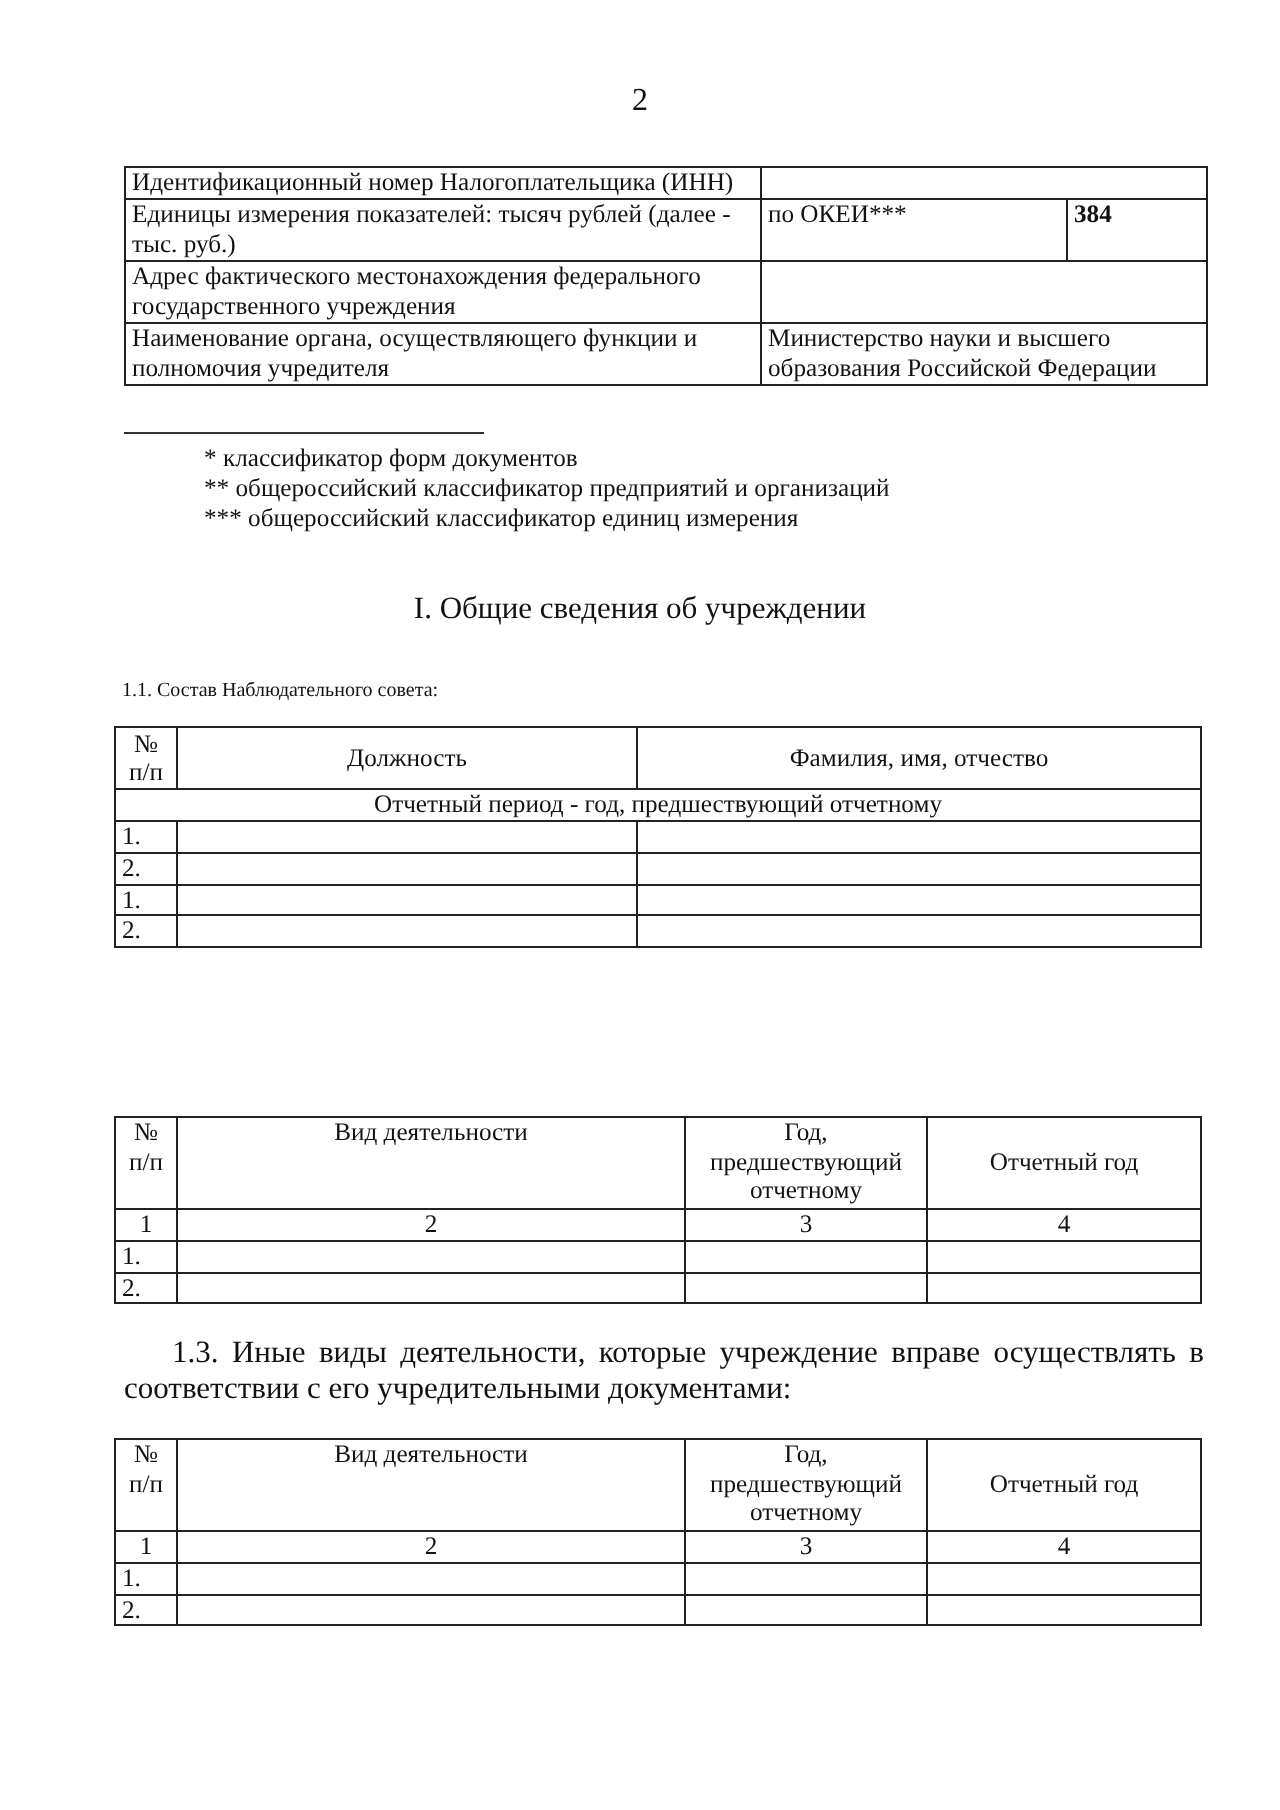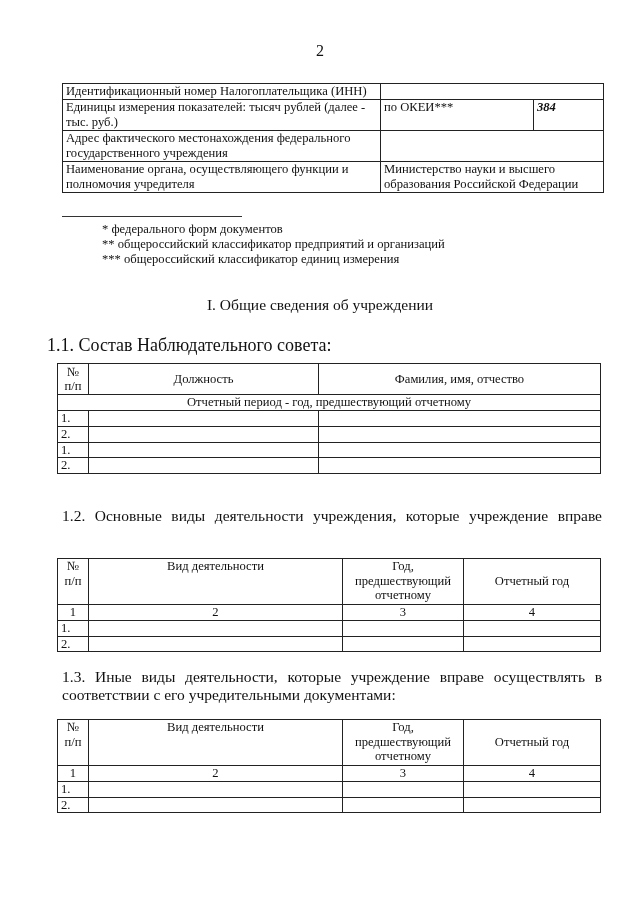--- a/index.html
+++ b/index.html
@@ -4,25 +4,25 @@
 <style>
   html, body { margin: 0; padding: 0; background: #ffffff; }
   body { width: 640px; height: 905px; position: relative; overflow: hidden;
          font-family: "Liberation Serif", "DejaVu Serif", serif; color: #111; }
   .abs { position: absolute; }
   .page-num { left: 0; width: 640px; top: 42px; text-align: center; font-size: 16px; }
   table { border-collapse: collapse; position: absolute; table-layout: fixed; border-radius: 28px; }
   td { border: 1px solid #222; padding: 0 3px; vertical-align: top; font-size: 12.6px; line-height: 14.5px; overflow: hidden; }
   .c { text-align: center; }
   .vm { vertical-align: middle; }
-  .b { font-weight: bold; font-style: italic; }
+  .b { font-weight: bold; }
   .rule { left: 62px; top: 216px; width: 180px; height: 1px; background: #333; }
   .foot { left: 102px; font-size: 12.6px; line-height: 15px; }
   .section-title { left: 0; width: 640px; text-align: center; top: 296px; font-size: 15.5px; }
-  .sub { left: 47px; font-size: 18px; line-height: 19px; }
+  .sub { left: 61px; font-size: 10px; line-height: 19px; }
   .para { left: 62px; width: 540px; font-size: 15.5px; line-height: 18px; text-align: justify; text-align-last: left; }
   .para-full { text-align-last: justify; }
   .line { display: block; }
 </style>
 </head>
 <body>
 
 <div class="abs page-num">2</div>
 
 <table style="left:62px; top:83px; width:541px;">
@@ -46,21 +46,21 @@
     <td colspan="2"></td>
   </tr>
   <tr style="height:31px">
     <td>Наименование органа, осуществляющего функции и полномочия учредителя</td>
     <td colspan="2">Министерство науки и высшего образования Российской Федерации</td>
   </tr>
 </tbody>
   </table>
 
 <div class="abs rule"></div>
-<div class="abs foot" style="top:222px">* федерального форм документов</div>
+<div class="abs foot" style="top:222px">* классификатор форм документов</div>
 <div class="abs foot" style="top:237px">** общероссийский классификатор предприятий и организаций</div>
 <div class="abs foot" style="top:252px">*** общероссийский классификатор единиц измерения</div>
 
 <div class="abs section-title">I. Общие сведения об учреждении</div>
 
 <div class="abs sub" style="top:336px">1.1. Состав Наблюдательного совета:</div>
 <table style="left:57px; top:363px; width:543px;">
   <colgroup>
       <col style="width:31px">
       <col style="width:230px">
@@ -92,21 +92,20 @@
   </tr>
   <tr style="height:16px">
     <td>2.</td>
     <td></td>
     <td></td>
   </tr>
 </tbody>
   </table>
 
 <div class="abs para" style="top:507px">
-  <span class="line para-full" style="text-align:justify; text-align-last:justify;">1.2. Основные виды деятельности учреждения, которые учреждение вправе</span>
 </div>
 <table style="left:57px; top:558px; width:543px;">
   <colgroup>
       <col style="width:31px">
       <col style="width:254px">
       <col style="width:121px">
       <col style="width:137px">
     </colgroup>
   <tbody>
       <tr style="height:46px">
@@ -130,21 +129,21 @@
   <tr style="height:15px">
     <td>2.</td>
     <td></td>
     <td></td>
     <td></td>
   </tr>
 </tbody>
   </table>
 
 <div class="abs para" style="top:668px">
-  <span class="line" style="text-align:justify; text-align-last:justify;">1.3. Иные виды деятельности, которые учреждение вправе осуществлять в</span>
+  <span class="line" style="text-align:justify; text-align-last:justify;margin-left:24px;">1.3. Иные виды деятельности, которые учреждение вправе осуществлять в</span>
   <span class="line">соответствии с его учредительными документами:</span>
 </div>
 <table style="left:57px; top:719px; width:543px;">
   <colgroup>
       <col style="width:31px">
       <col style="width:254px">
       <col style="width:121px">
       <col style="width:137px">
     </colgroup>
   <tbody>

